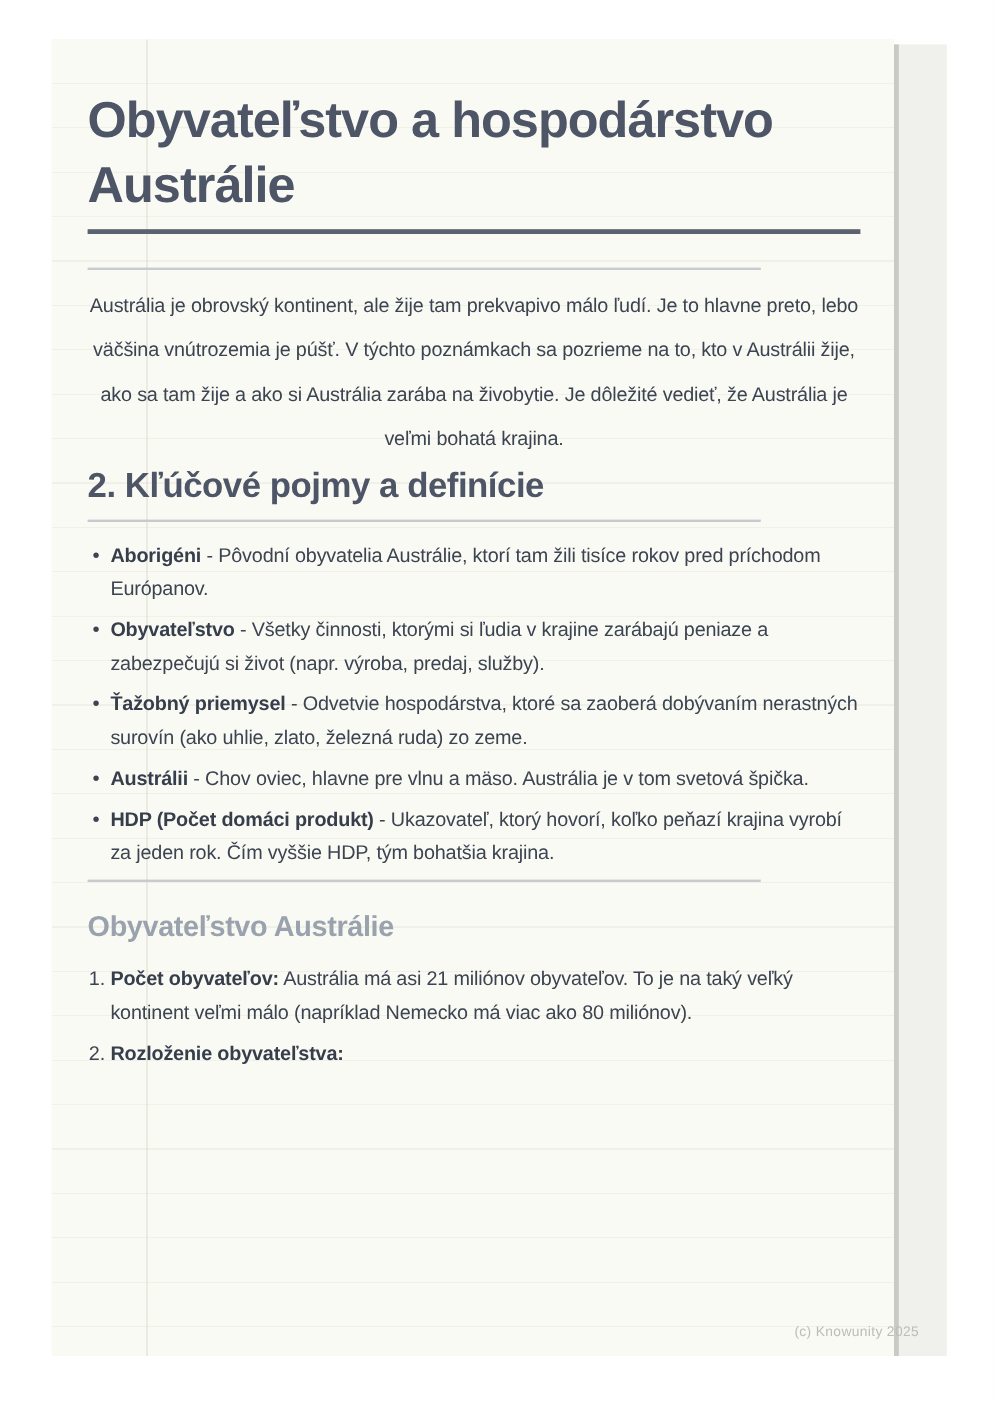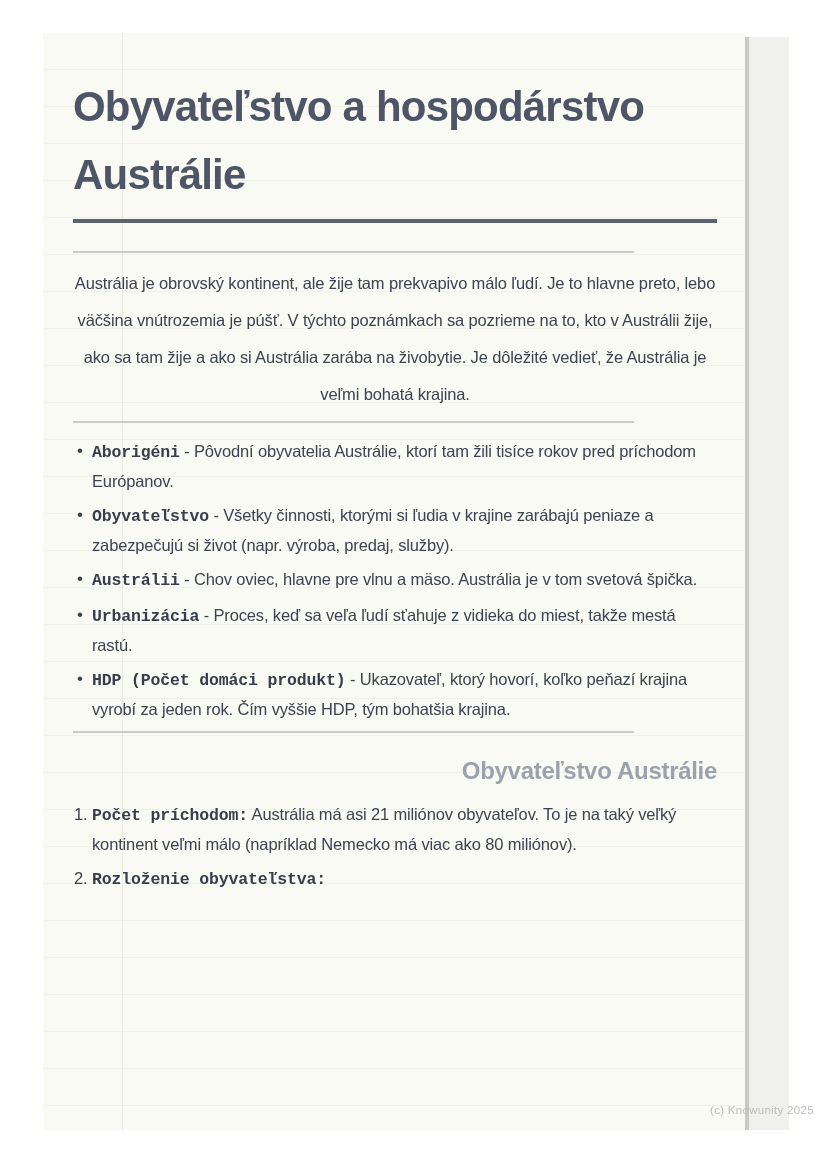--- a/index.html
+++ b/index.html
@@ -15,21 +15,21 @@
     background-image:
       linear-gradient(to right, transparent 0, transparent 79px, rgba(208,206,188,0.35) 79px, rgba(208,206,188,0.35) 80px, transparent 80px),
       repeating-linear-gradient(to bottom, transparent 0, transparent 36px, rgba(208,206,188,0.22) 36px, rgba(208,206,188,0.22) 37px);
   }
   .edge-strip{
     position:absolute;left:745px;top:37px;width:44px;height:1093px;
     background:#f0f0ed;border-left:4px solid #c9c9c5;box-sizing:border-box;
   }
   .content{padding:40px 28px 0 30px;}
   h1{
-    margin:0;font-size:42px;line-height:68px;font-weight:bold;
+    margin:0;font-size:42px;line-height:54px;font-weight:bold;
     color:#4d5566;letter-spacing:-0.8px;
   }
   .rule-thick{height:4px;background:#5b6270;margin:10px 0 28px 0;}
   h2{
     margin:0;font-size:29px;line-height:40px;font-weight:bold;
     color:#4d5566;letter-spacing:-0.4px;
   }
   .rule-thin{height:2px;background:#c7cace;width:561px;margin:8px 0 0 0;}
   p.lead{
     margin:12px 0 0 0;font-size:16.5px;line-height:37px;
@@ -39,68 +39,69 @@
   ul.terms li{
     position:relative;padding-left:19px;margin-bottom:6px;
     font-size:16.5px;line-height:28px;color:#3c4351;letter-spacing:-0.15px;
   }
   ul.terms li::before{
     content:"\2022";position:absolute;left:4px;top:0;
     font-size:17px;color:#3c4351;
   }
   h3{
     margin:22px 0 0 0;font-size:24px;line-height:31px;font-weight:bold;
-    color:#9aa2ae;letter-spacing:-0.3px;text-align:right;
+    color:#9aa2ae;letter-spacing:-0.3px;
   }
   ol.facts{list-style:none;margin:14px 0 0 0;padding:0;counter-reset:fact;}
   ol.facts li{
     position:relative;padding-left:19px;margin-bottom:6px;
     font-size:16.5px;line-height:28px;color:#3c4351;letter-spacing:-0.15px;
     counter-increment:fact;
   }
   ol.facts li::before{
     content:counter(fact) ".";position:absolute;left:1px;top:0;color:#3c4351;
   }
-  strong{font-weight:bold;color:#363d4b;font-family:Liberation Mono, monospace;}
+  strong{font-weight:bold;color:#363d4b;}
   .watermark{
-    position:absolute;left:710px;top:1102px;
+    position:absolute;left:662px;top:1102px;
     font-size:11.5px;line-height:16px;color:#bcbcb8;letter-spacing:0.3px;
     white-space:nowrap;z-index:2;
   }
 </style>
 </head>
 <body>
 
 <div class="page">
   <div class="content">
 
     <h1>Obyvateľstvo a hospodárstvo Austrálie</h1>
     <div class="rule-thick"></div>
 
     <section>
       <div class="rule-thin"></div>
       <p class="lead">Austrália je obrovský kontinent, ale žije tam prekvapivo málo ľudí. Je to hlavne preto, lebo väčšina vnútrozemia je púšť. V týchto poznámkach sa pozrieme na to, kto v Austrálii žije, ako sa tam žije a ako si Austrália zarába na živobytie. Je dôležité vedieť, že Austrália je veľmi bohatá krajina.</p>
     </section>
 
     <section>
+      <h2>2. Kľúčové pojmy a definície</h2>
       <div class="rule-thin"></div>
       <ul class="terms">
         <li><strong>Aborigéni</strong><span> - </span><span>Pôvodní obyvatelia Austrálie, ktorí tam žili tisíce rokov pred príchodom Európanov.</span></li>
         <li><strong>Obyvateľstvo</strong><span> - </span><span>Všetky činnosti, ktorými si ľudia v krajine zarábajú peniaze a zabezpečujú si život (napr. výroba, predaj, služby).</span></li>
+        <li><strong>Ťažobný priemysel</strong><span> - </span><span>Odvetvie hospodárstva, ktoré sa zaoberá dobývaním nerastných surovín (ako uhlie, zlato, železná ruda) zo zeme.</span></li>
         <li><strong>Austrálii</strong><span> - </span><span>Chov oviec, hlavne pre vlnu a mäso. Austrália je v tom svetová špička.</span></li>
-        <li><strong>Urbanizácia</strong><span> - </span><span>Proces, keď sa veľa ľudí sťahuje z vidieka do miest, takže mestá rastú.</span></li>
         <li><strong>HDP (Počet domáci produkt)</strong><span> - </span><span>Ukazovateľ, ktorý hovorí, koľko peňazí krajina vyrobí za jeden rok. Čím vyššie HDP, tým bohatšia krajina.</span></li>
       </ul>
     </section>
 
     <section>
       <div class="rule-thin"></div>
       <h3>Obyvateľstvo Austrálie</h3>
       <ol class="facts">
-        <li><strong>Počet príchodom:</strong> <span>Austrália má asi 21 miliónov obyvateľov. To je na taký veľký kontinent veľmi málo (napríklad Nemecko má viac ako 80 miliónov).</span></li>
+        <li><strong>Počet obyvateľov:</strong> <span>Austrália má asi 21 miliónov obyvateľov. To je na taký veľký kontinent veľmi málo (napríklad Nemecko má viac ako 80 miliónov).</span></li>
         <li><strong>Rozloženie obyvateľstva:</strong> <span></span></li>
       </ol>
     </section>
 
   </div>
 </div>
 
 <div class="edge-strip"></div>
 <div class="watermark">(c) Knowunity 2025</div>
 

